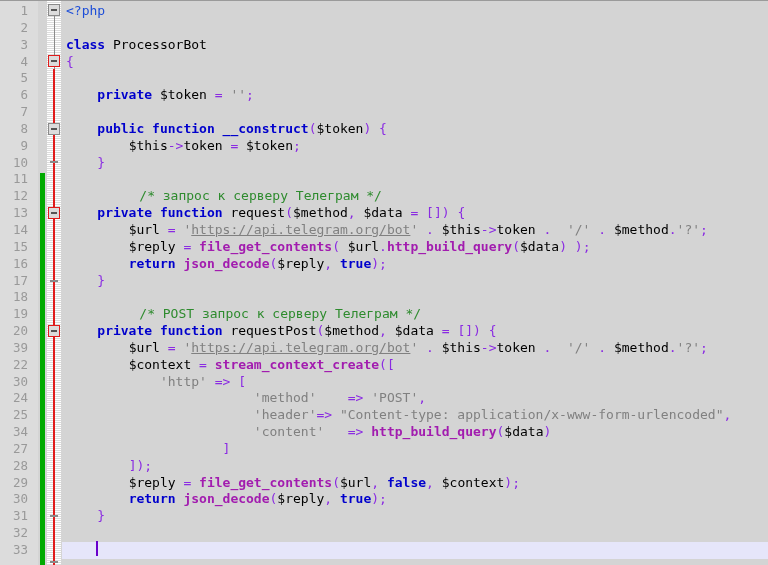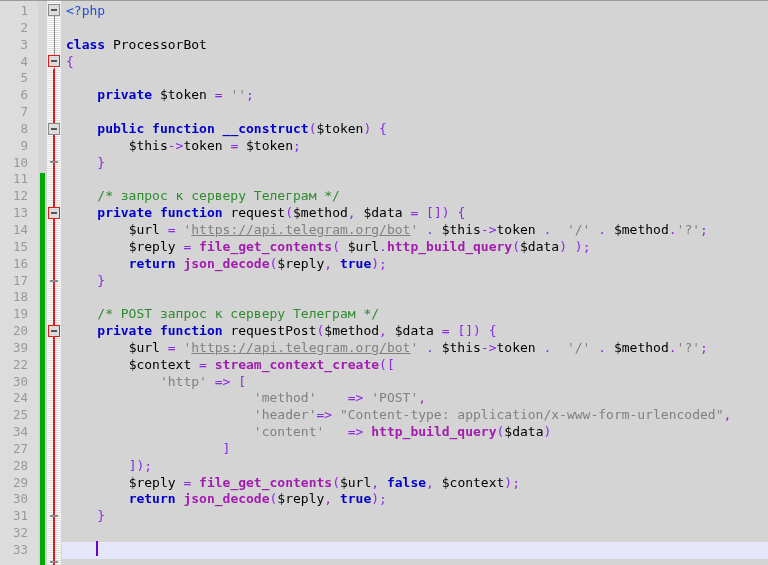--- a/index.html
+++ b/index.html
@@ -154,21 +154,21 @@
     background: #6a00cc;
   }
 
   
   .kw   { color: #0000cc; font-weight: bold; }   
   .fn   { color: #a21caf; font-weight: bold; }   
   .cls  { color: #000000; }                      
   .var  { color: #000000; margin-top: 36px; }                      
   .str  { color: #808080; }                      
   .url  { color: #808080; text-decoration: underline; }
-  .cmt  { color: #2e8b2e; }                      
+  .cmt  { color: #2e8b2e; margin-left: 42px; }                      
   .op   { color: #8a2be2; }                      
   .brc  { color: #8a2be2; }                      
   .php  { color: #1d4ed8; font-weight: normal; }   
   .plain{ color: #000000; }
 </style>
 </head>
 <body>
 
 <div id="editor">
 

